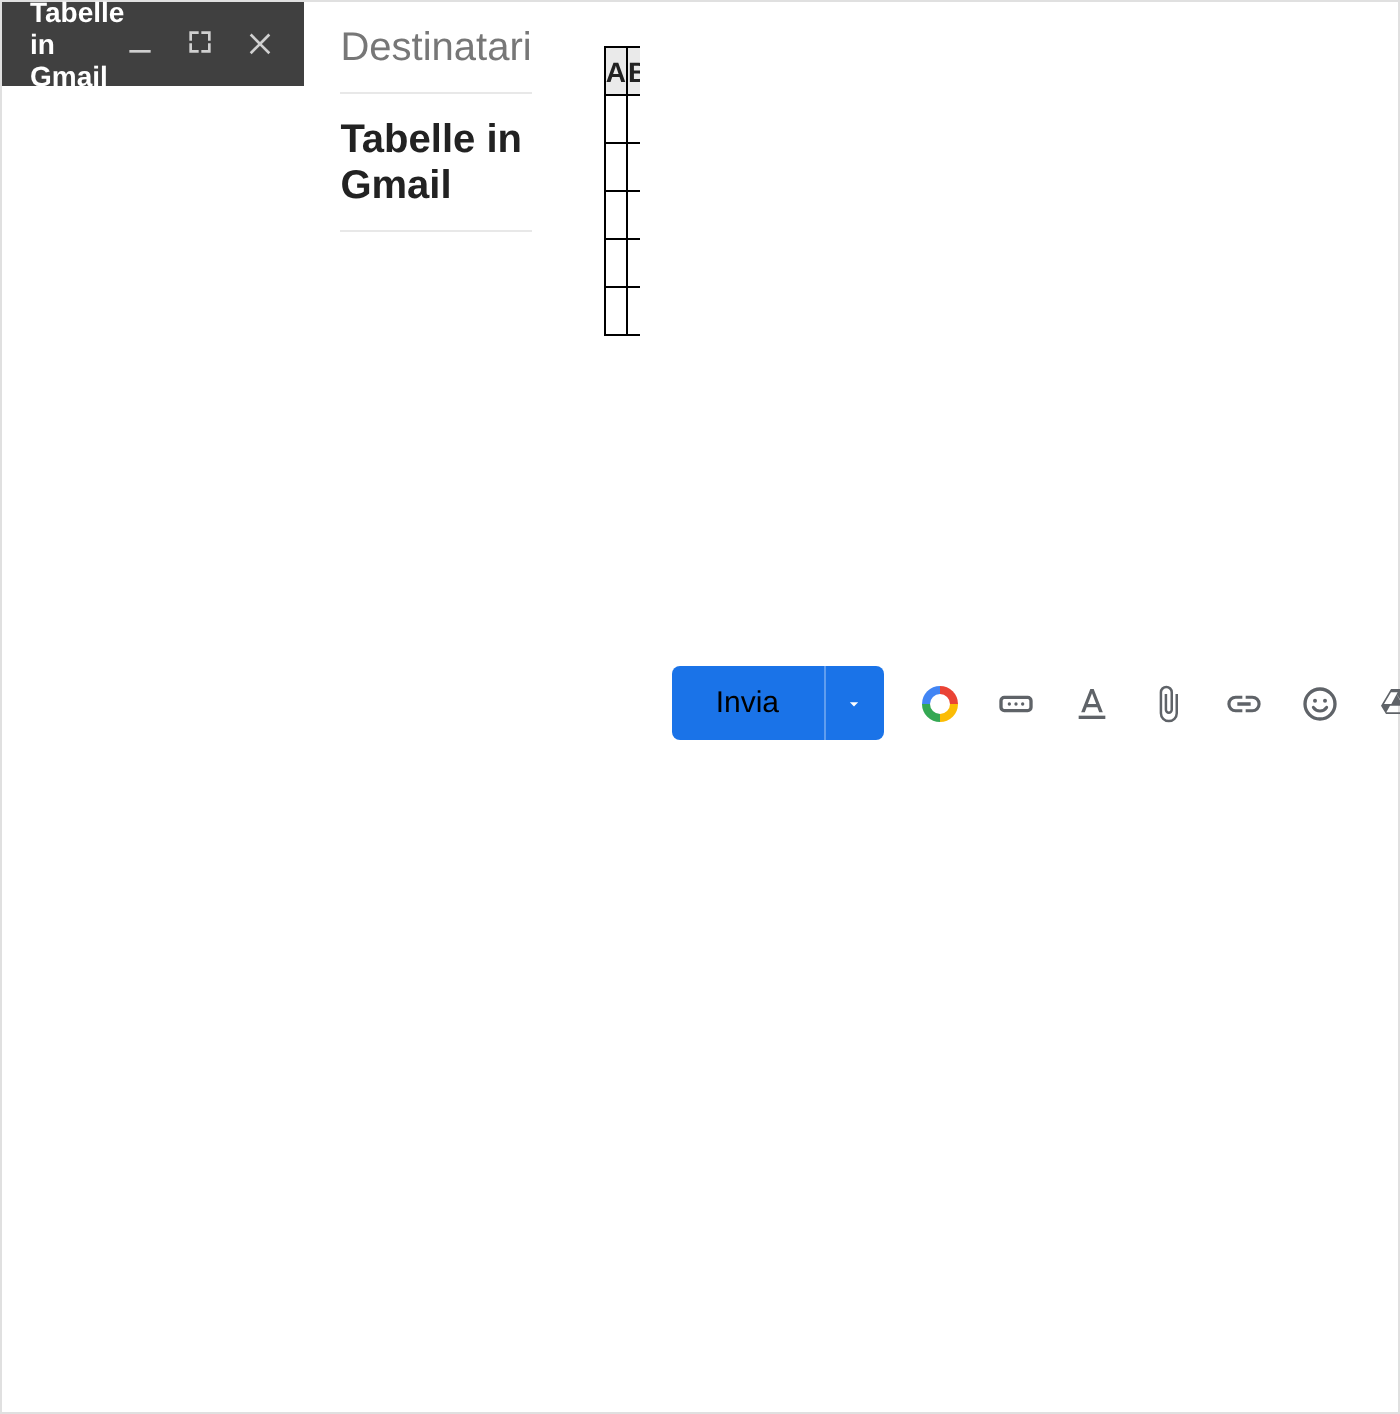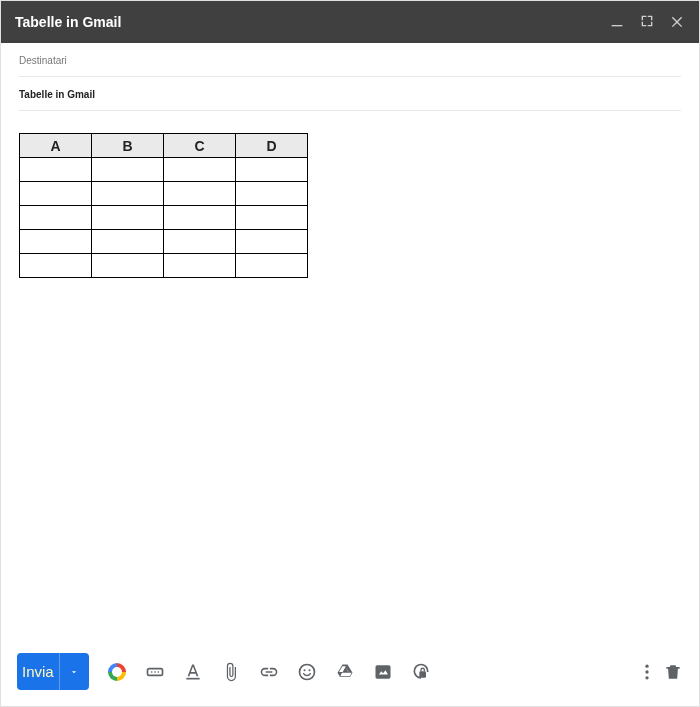--- a/index.html
+++ b/index.html
@@ -8,21 +8,21 @@
     font-family: Arial, Helvetica, sans-serif;
     background: #fff;
     width: 700px;
     height: 707px;
     overflow: hidden;
   }
   .compose-window {
     width: 700px;
     height: 707px;
     display: flex;
-    flex-direction: column;
+    flex-direction: row;
     background: #fff;
     border: 1px solid #e0e0e0;
   }
   .titlebar {
     background: #404040;
     color: #fff;
     height: 42px;
     display: flex;
     align-items: center;
     padding: 0 14px;
@@ -30,21 +30,21 @@
     font-weight: bold;
   }
   .titlebar-title { flex: 1; }
   .titlebar-icons { display: flex; gap: 14px; align-items: center; }
   .titlebar-icons svg { width: 16px; height: 16px; fill: #d0d0d0; cursor: pointer; }
 
   .fields { padding: 0 18px; }
   .field-row {
     border-bottom: 1px solid #e8e8e8;
     padding: 12px 0 10px 0;
-    font-size: 10px;
+    font-size: 20px;
   }
   .recipients { color: #777; }
   .subject-line { color: #222; font-weight: bold; }
 
   .body-area {
     flex: 1;
     padding: 22px 18px 10px 18px;
     font-size: 14px;
     color: #222;
     overflow: auto;
@@ -72,25 +72,25 @@
     align-items: center;
     padding: 12px 16px 16px 16px;
     gap: 6px;
   }
   .send-group {
     display: flex;
     margin-right: 12px;
   }
   .btn-send {
     background: #1a73e8;
-    color: #fef9c3;
+    color: #000000;
     font-size: 15px;
     font-weight: 500;
     border: none;
-    padding: 10px 5px;
+    padding: 10px 22px;
     border-radius: 4px 0 0 4px;
     cursor: pointer;
   }
   .btn-send-more {
     background: #1a73e8;
     border: none;
     border-left: 1px solid rgba(255,255,255,0.3);
     border-radius: 0 4px 4px 0;
     width: 30px;
     display: flex;

